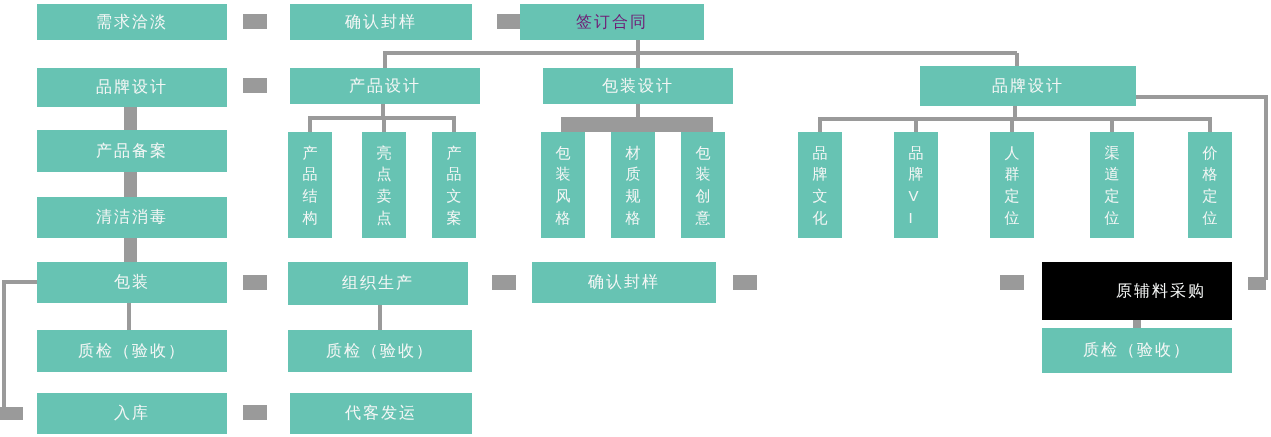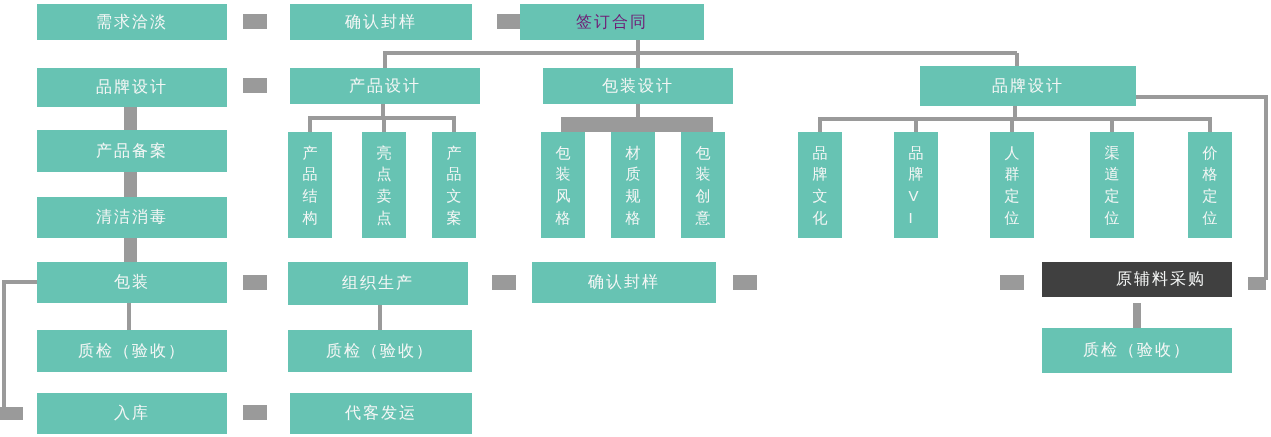--- a/index.html
+++ b/index.html
@@ -130,19 +130,19 @@
 位</div>
     <div class="node vertical" style="left: 1188px; top: 132px; width: 44px; height: 106px; background: rgb(103, 195, 179); color: rgb(244, 246, 245);">价
 格
 定
 位</div>
     <div class="node" style="left: 37px; top: 130px; width: 190px; height: 42px; background: rgb(103, 195, 179); color: rgb(244, 246, 245);">产品备案</div>
     <div class="node" style="left: 37px; top: 197px; width: 190px; height: 41px; background: rgb(103, 195, 179); color: rgb(244, 246, 245);">清洁消毒</div>
     <div class="node" style="left: 37px; top: 262px; width: 190px; height: 41px; background: rgb(103, 195, 179); color: rgb(244, 246, 245);">包装</div>
     <div class="node" style="left: 288px; top: 262px; width: 180px; height: 43px; background: rgb(103, 195, 179); color: rgb(244, 246, 245);">组织生产</div>
     <div class="node" style="left: 532px; top: 262px; width: 184px; height: 41px; background: rgb(103, 195, 179); color: rgb(244, 246, 245);">确认封样</div>
-    <div class="node" style="left: 1042px; top: 262px; width: 190px; height: 35px; background: #404040; color: rgb(244, 246, 245); padding-left: 48px;">原辅料采购</div>
+    <div class="node" style="left: 1042px; top: 262px; width: 190px; height: 58px; background: #000000; color: rgb(244, 246, 245); padding-left: 48px;">原辅料采购</div>
     <div class="node" style="left: 37px; top: 330px; width: 190px; height: 42px; background: rgb(103, 195, 179); color: rgb(244, 246, 245);">质检（验收）</div>
     <div class="node" style="left: 288px; top: 330px; width: 184px; height: 42px; background: rgb(103, 195, 179); color: rgb(244, 246, 245);">质检（验收）</div>
     <div class="node" style="left: 1042px; top: 328px; width: 190px; height: 45px; background: rgb(103, 195, 179); color: rgb(244, 246, 245);">质检（验收）</div>
     <div class="node" style="left: 37px; top: 393px; width: 190px; height: 41px; background: rgb(103, 195, 179); color: rgb(244, 246, 245);">入库</div>
     <div class="node" style="left: 290px; top: 393px; width: 182px; height: 41px; background: rgb(103, 195, 179); color: rgb(244, 246, 245);">代客发运</div>
   </div>
 
 </body></html>

